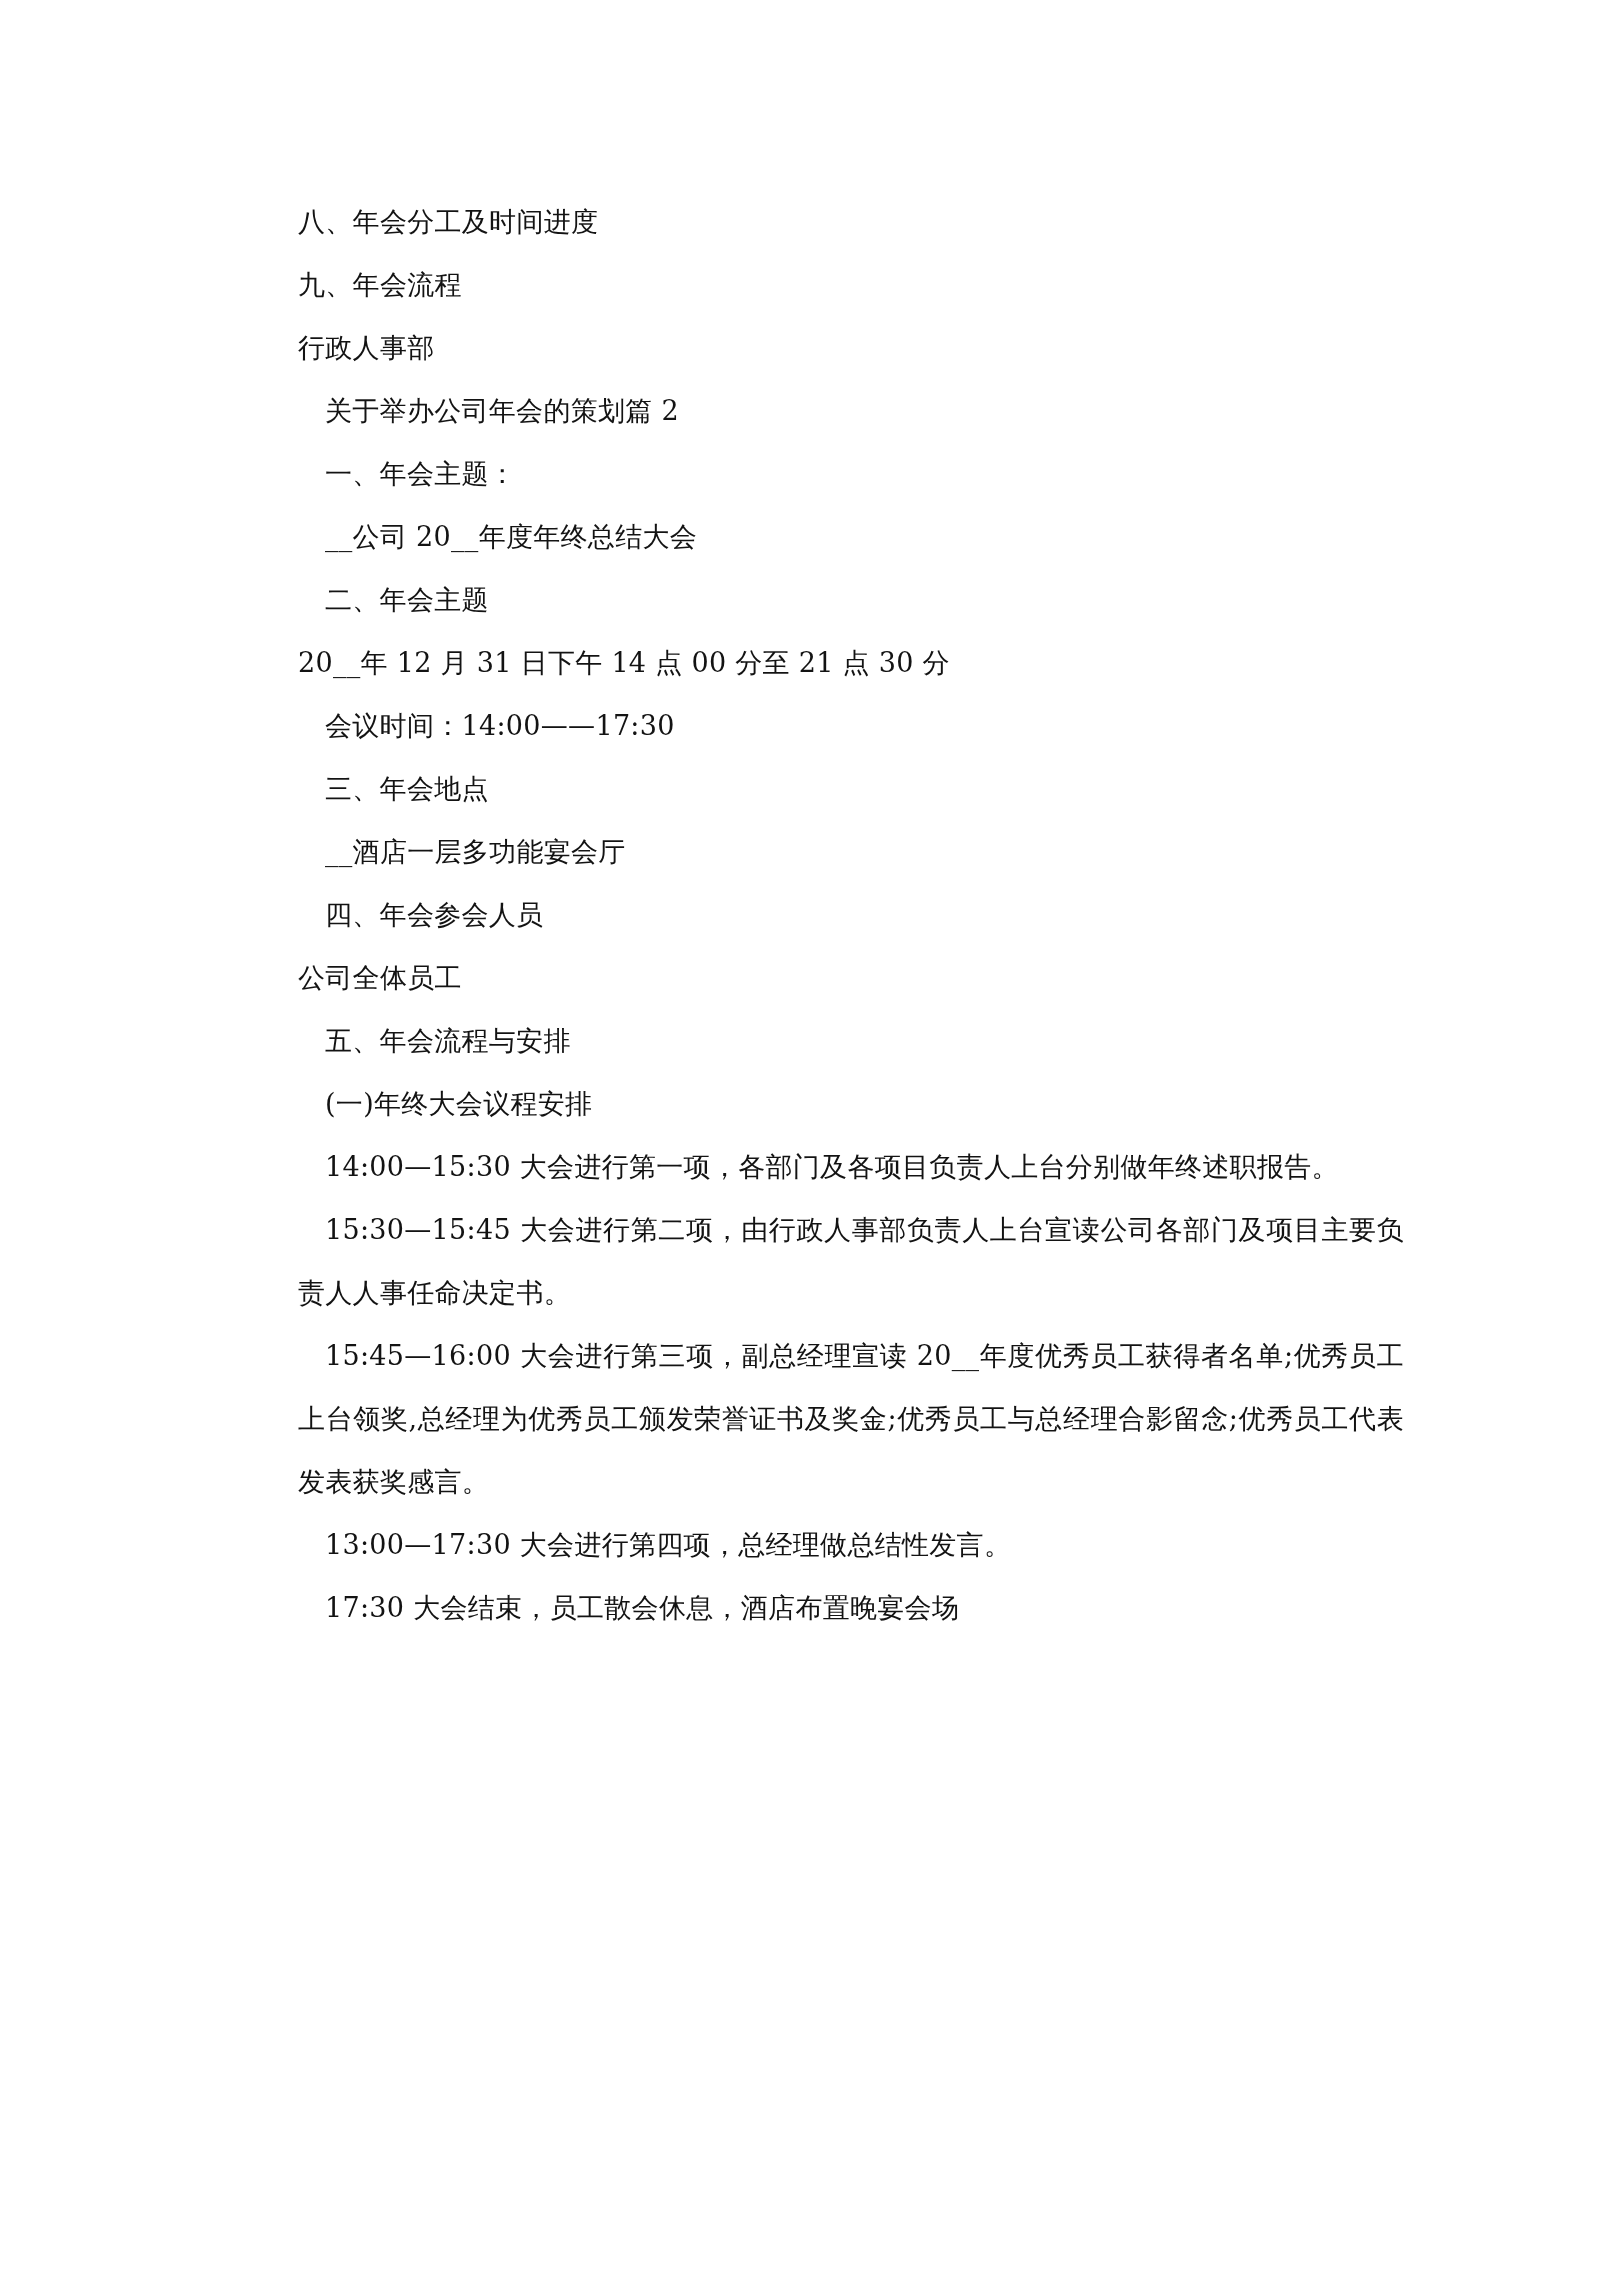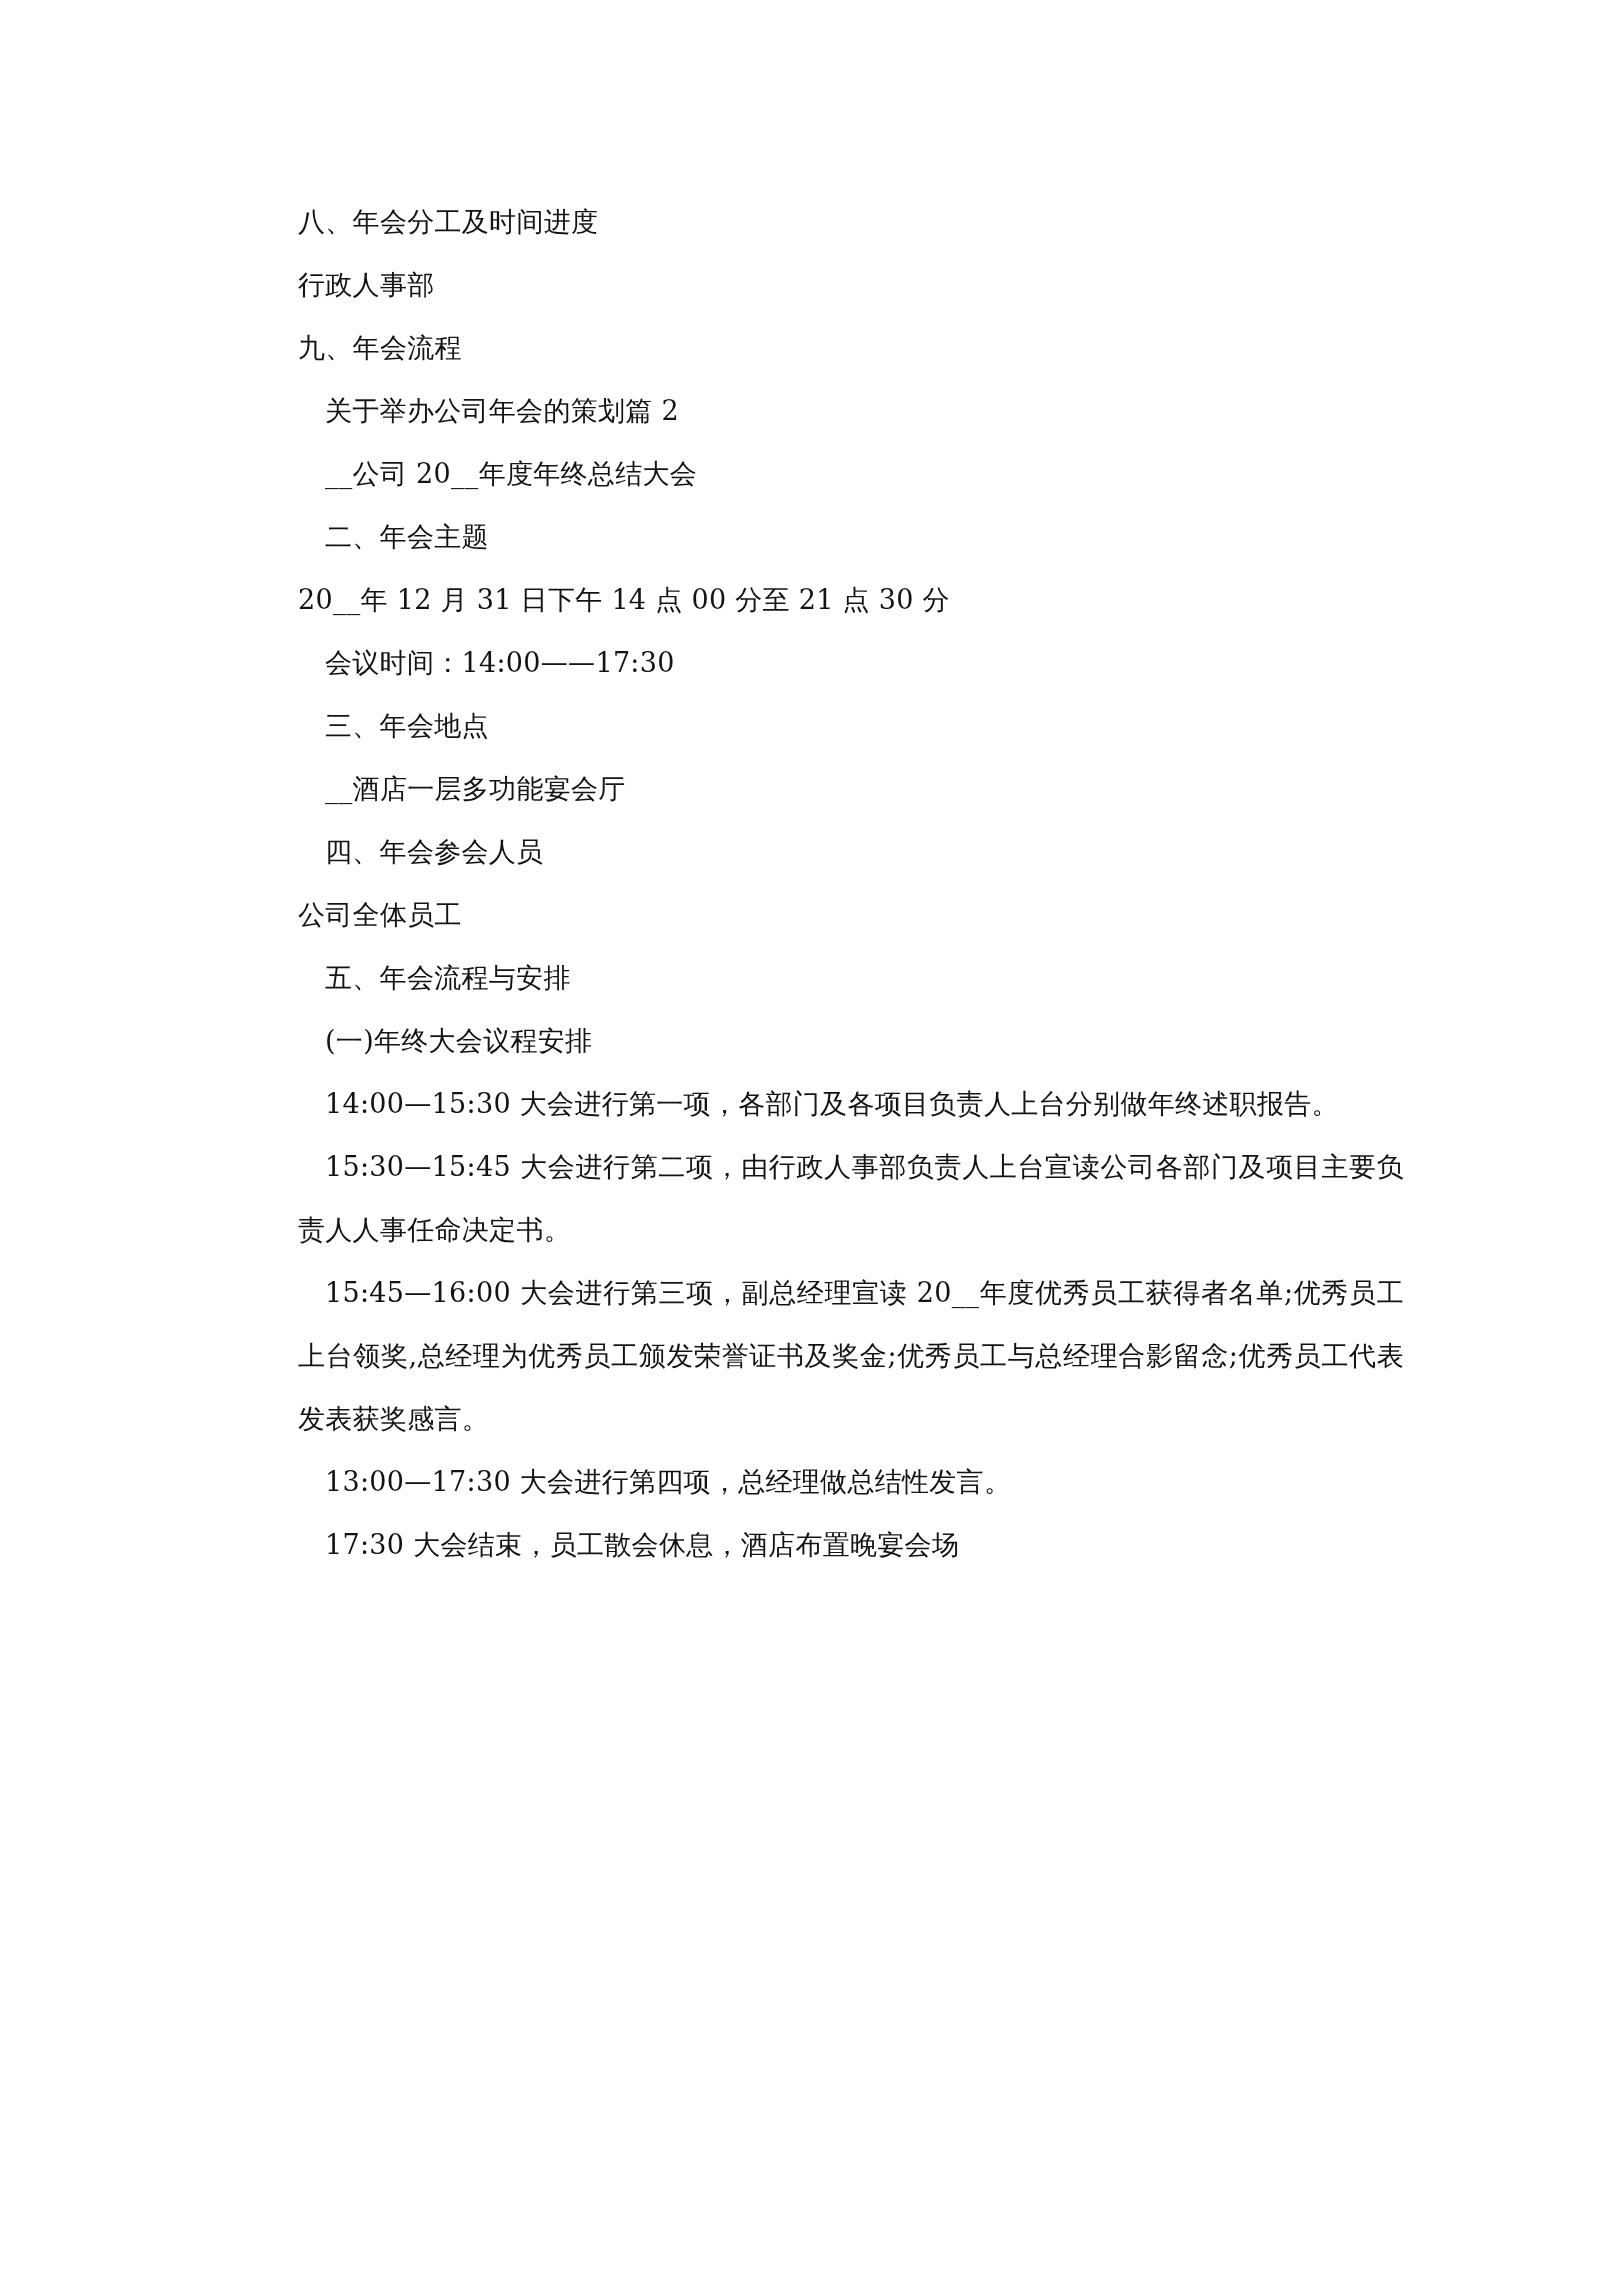--- a/index.html
+++ b/index.html
@@ -35,23 +35,24 @@
     text-align: justify;
     text-justify: inter-ideograph;
   }
 </style>
 </head>
 <body>
 
 <div class="page">
   <div class="doc-body">
       <p class="justify">八、年会分工及时间进度</p>
+      <p class="justify">九、年会流程</p>
       <p class="justify">行政人事部</p>
-      <p class="justify">九、年会流程</p>
       <p class="justify indent">关于举办公司年会的策划篇 2</p>
+      <p class="justify indent">一、年会主题：</p>
       <p class="justify indent">__公司 20__年度年终总结大会</p>
       <p class="justify indent">二、年会主题</p>
       <p class="justify">20__年 12 月 31 日下午 14 点 00 分至 21 点 30 分</p>
       <p class="justify indent">会议时间：14:00——17:30</p>
       <p class="justify indent">三、年会地点</p>
       <p class="justify indent">__酒店一层多功能宴会厅</p>
       <p class="justify indent">四、年会参会人员</p>
       <p class="justify">公司全体员工</p>
       <p class="justify indent">五、年会流程与安排</p>
       <p class="justify indent">(一)年终大会议程安排</p>

